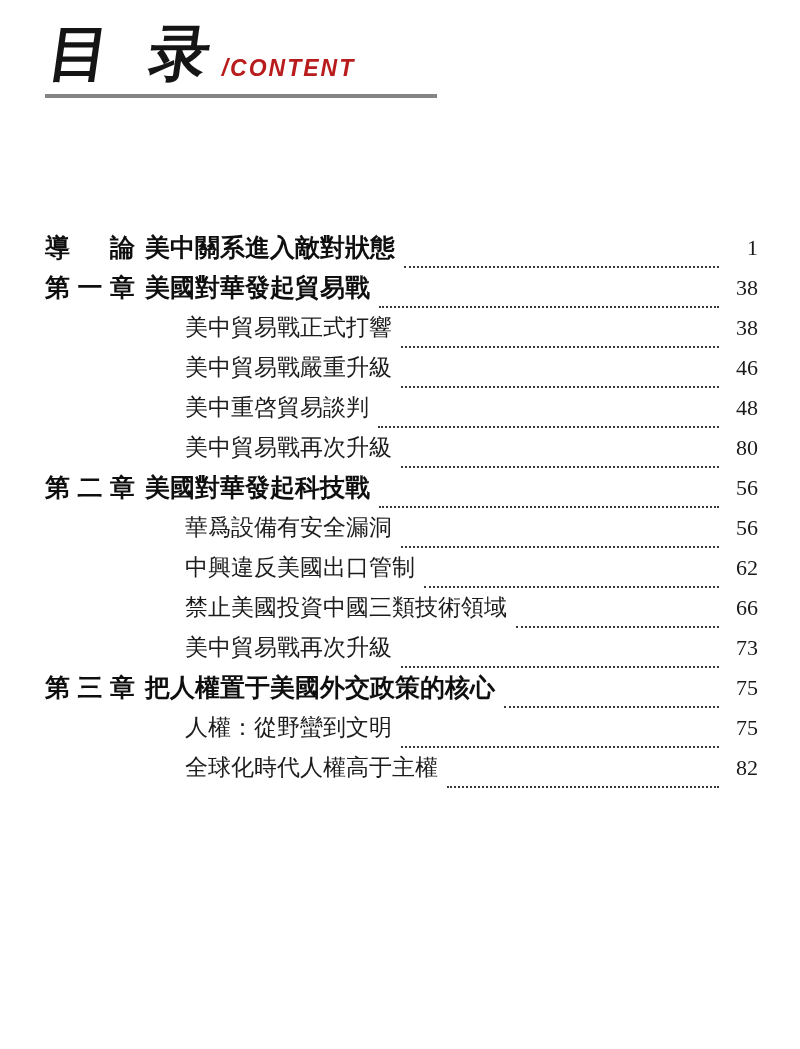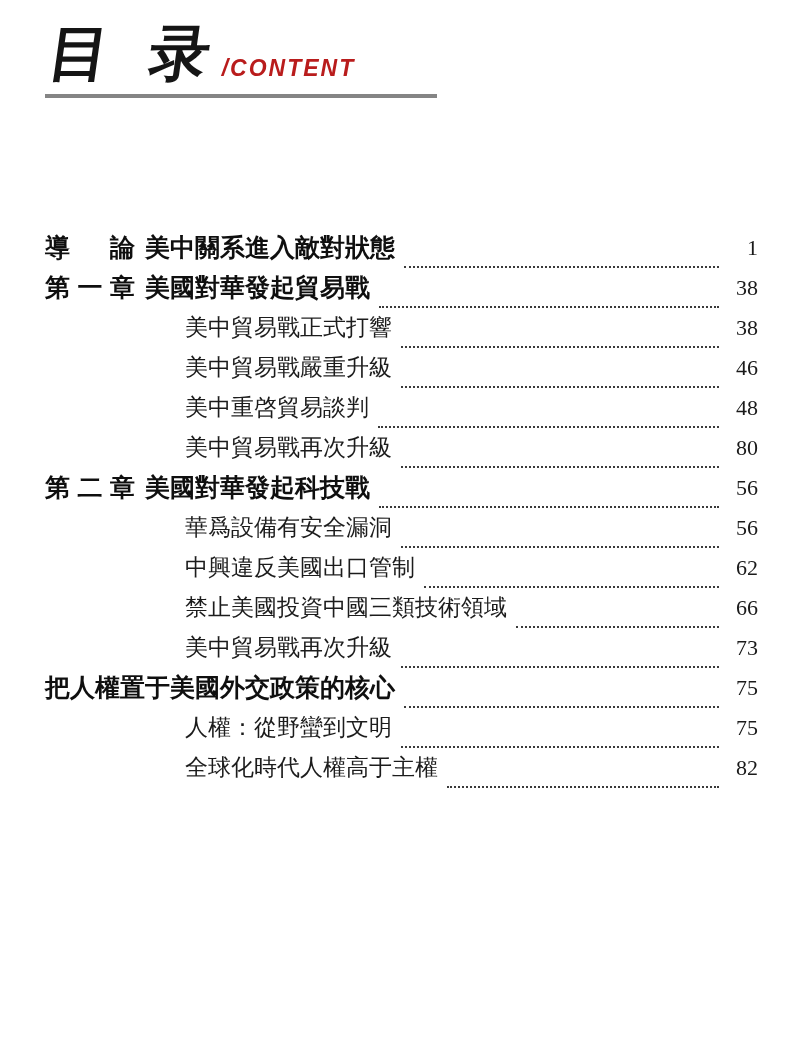--- a/index.html
+++ b/index.html
@@ -174,20 +174,21 @@
       <span class="entry-title">禁止美國投資中國三類技術領域</span>
       <div class="dots"></div>
       <span class="page-number">66</span>
     </div>
     <div class="row sub">
       <span class="entry-title">美中貿易戰再次升級</span>
       <div class="dots"></div>
       <span class="page-number">73</span>
     </div>
     <div class="row chapter">
+      <span class="chapter-label">第 三 章</span>
       <span class="entry-title">把人權置于美國外交政策的核心</span>
       <div class="dots"></div>
       <span class="page-number">75</span>
     </div>
     <div class="row sub">
       <span class="entry-title">人權：從野蠻到文明</span>
       <div class="dots"></div>
       <span class="page-number">75</span>
     </div>
     <div class="row sub">

